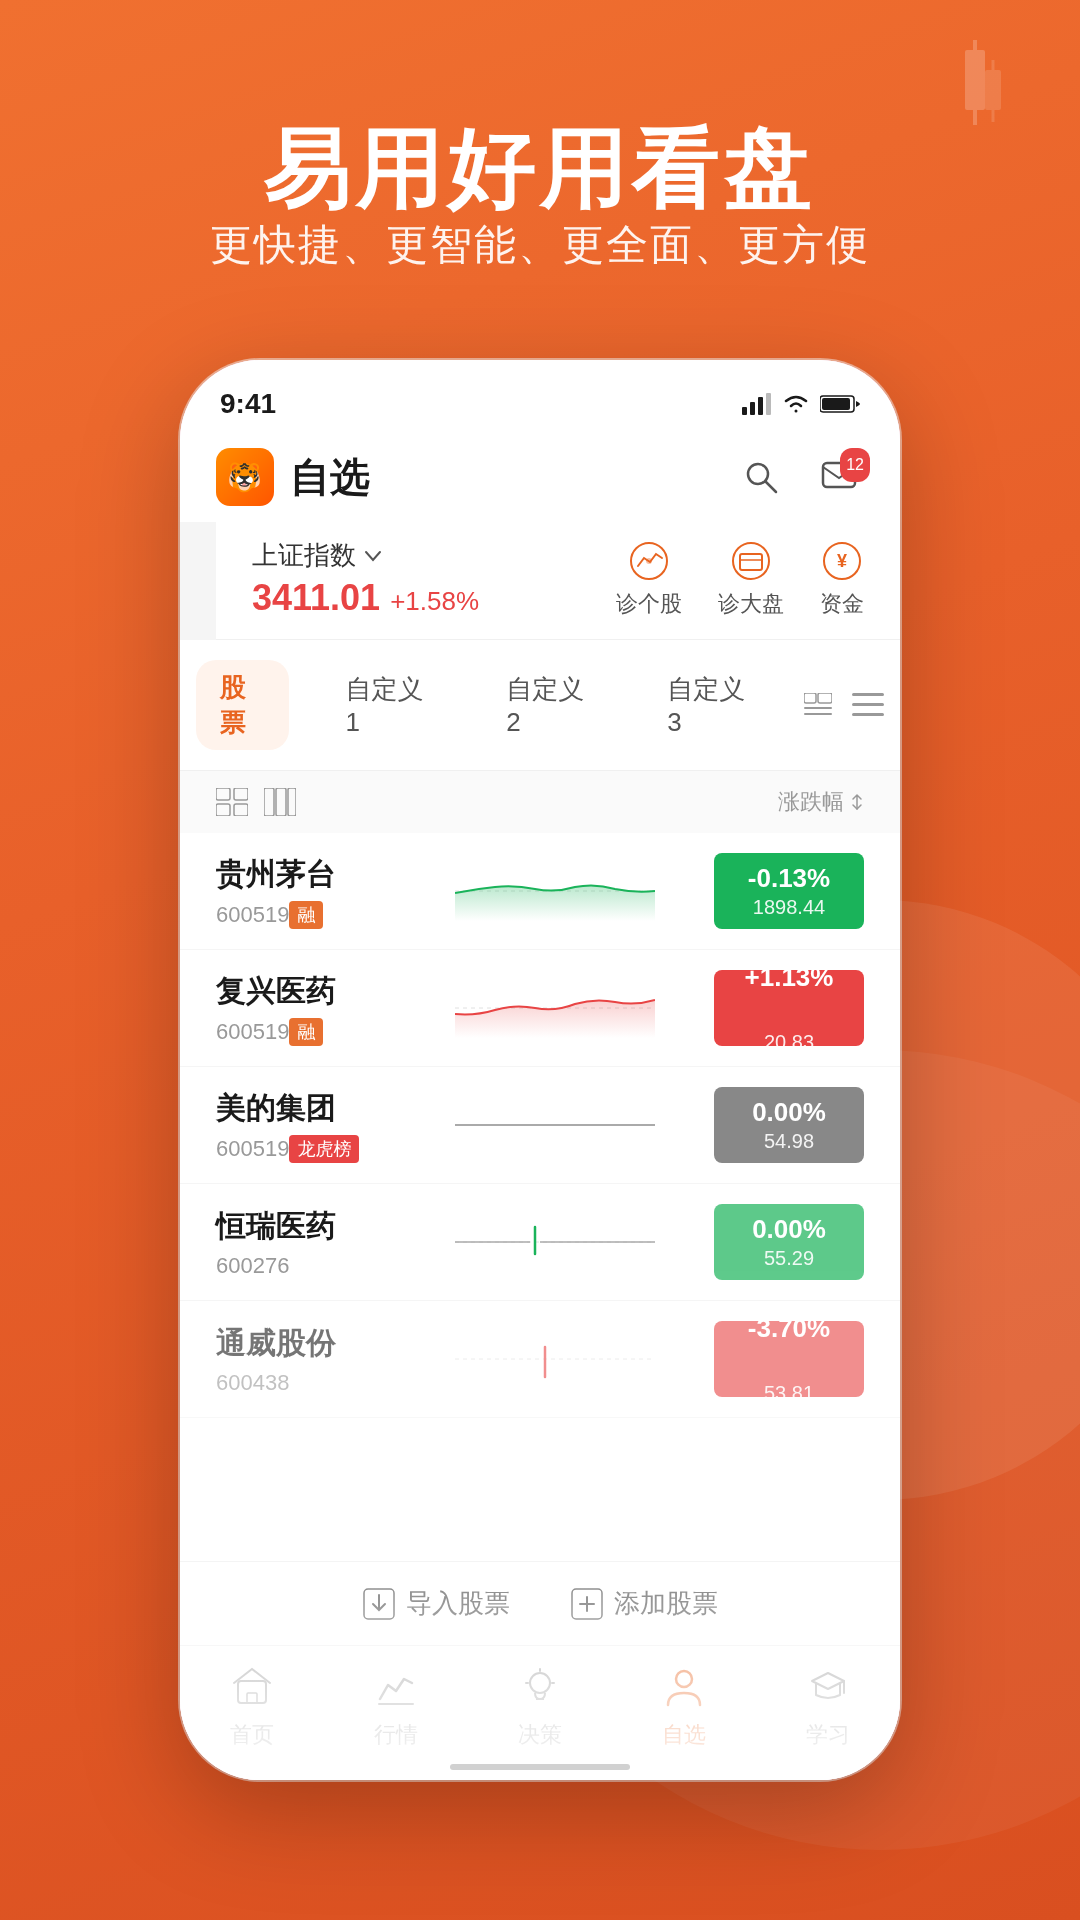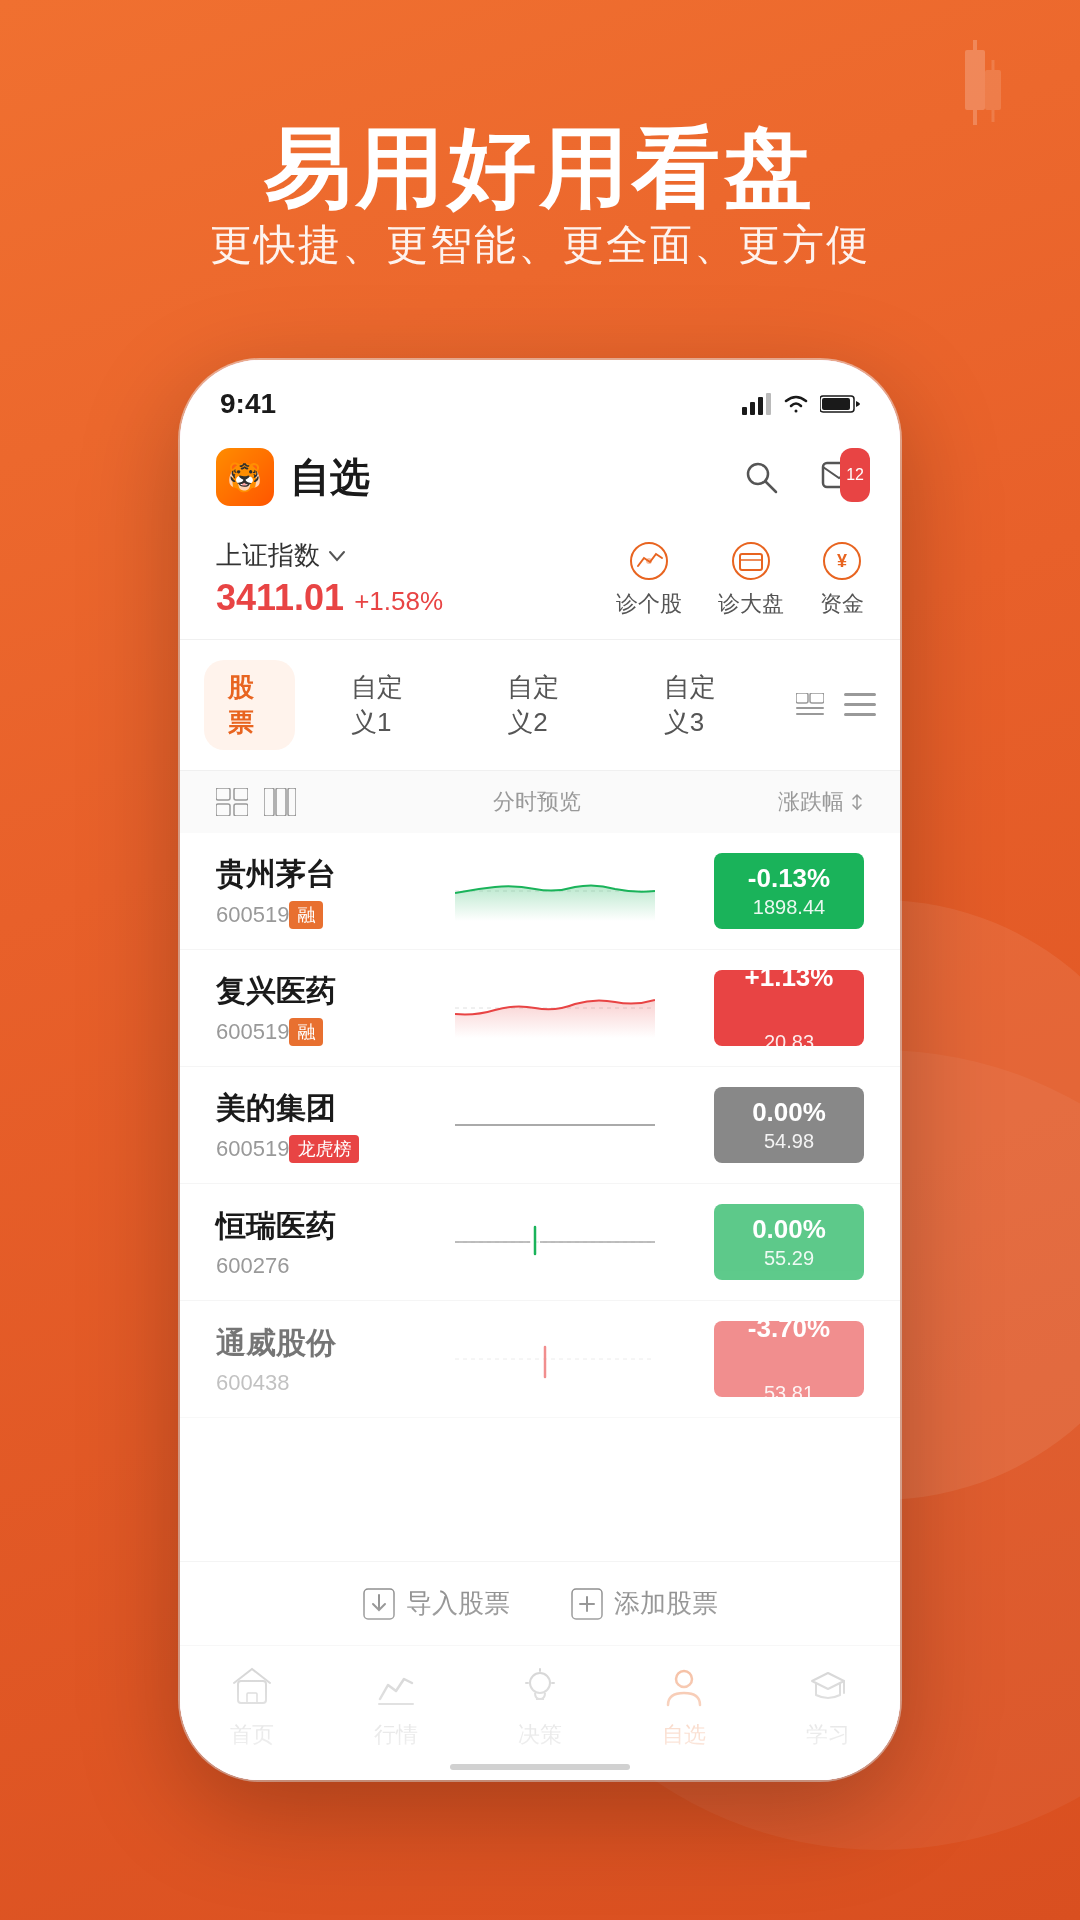--- a/index.html
+++ b/index.html
@@ -155,34 +155,35 @@
       position: relative;
     }
     .msg-badge {
       position: absolute;
       top: -4px;
       right: -6px;
       background: #e84444;
       color: #fff;
       border-radius: 12px;
       font-size: 16px;
-      padding: 18px 6px;
+      padding: 8px 6px;
       min-width: 28px;
       text-align: center;
     }
 
     
     .market-bar {
       background: #fff;
       padding: 16px 36px 20px;
       display: flex;
       align-items: center;
       justify-content: space-between;
       border-bottom: 1px solid #f0f0f0;
       flex-shrink: 0;
+      margin-left: 36px;
     }
     .market-info {
       display: flex;
       flex-direction: column;
     }
     .market-name {
       font-size: 26px;
       color: #333;
       display: flex;
       align-items: center;
@@ -218,21 +219,21 @@
       justify-content: center;
     }
     .market-action-label {
       font-size: 22px;
       color: #555;
     }
 
     
     .tabs-row {
       background: #fff;
-      padding: 20px 24px;
+      padding: 20px 16px;
       display: flex;
       align-items: center;
       gap: 32px;
       border-bottom: 1px solid #f0f0f0;
       flex-shrink: 0;
       justify-content: space-between;
     }
     .tab-item {
       padding: 10px 24px;
       border-radius: 20px;
@@ -576,21 +577,20 @@
             <rect x="18" y="0" width="14" height="12" rx="2" stroke="#999" stroke-width="1.5"></rect>
             <rect x="0" y="16" width="14" height="12" rx="2" stroke="#999" stroke-width="1.5"></rect>
             <rect x="18" y="16" width="14" height="12" rx="2" stroke="#999" stroke-width="1.5"></rect>
           </svg>
           <svg width="32" height="28" viewBox="0 0 32 28" fill="none">
             <rect x="0" y="0" width="10" height="28" rx="2" stroke="#999" stroke-width="1.5"></rect>
             <rect x="12" y="0" width="10" height="28" rx="2" stroke="#999" stroke-width="1.5"></rect>
             <rect x="24" y="0" width="8" height="28" rx="2" stroke="#999" stroke-width="1.5"></rect>
           </svg>
         </div>
-        <div class="col-center">分时预览</div>
         <div class="col-right">
           <span>涨跌幅</span>
           <svg width="14" height="18" viewBox="0 0 14 18" fill="none">
             <path d="M7 2 L7 16 M3 6 L7 2 L11 6" stroke="#999" stroke-width="1.5" stroke-linecap="round" fill="none"></path>
             <path d="M3 12 L7 16 L11 12" stroke="#999" stroke-width="1.5" stroke-linecap="round" fill="none"></path>
           </svg>
         </div>
       </div>
 
       <div class="stock-list">

